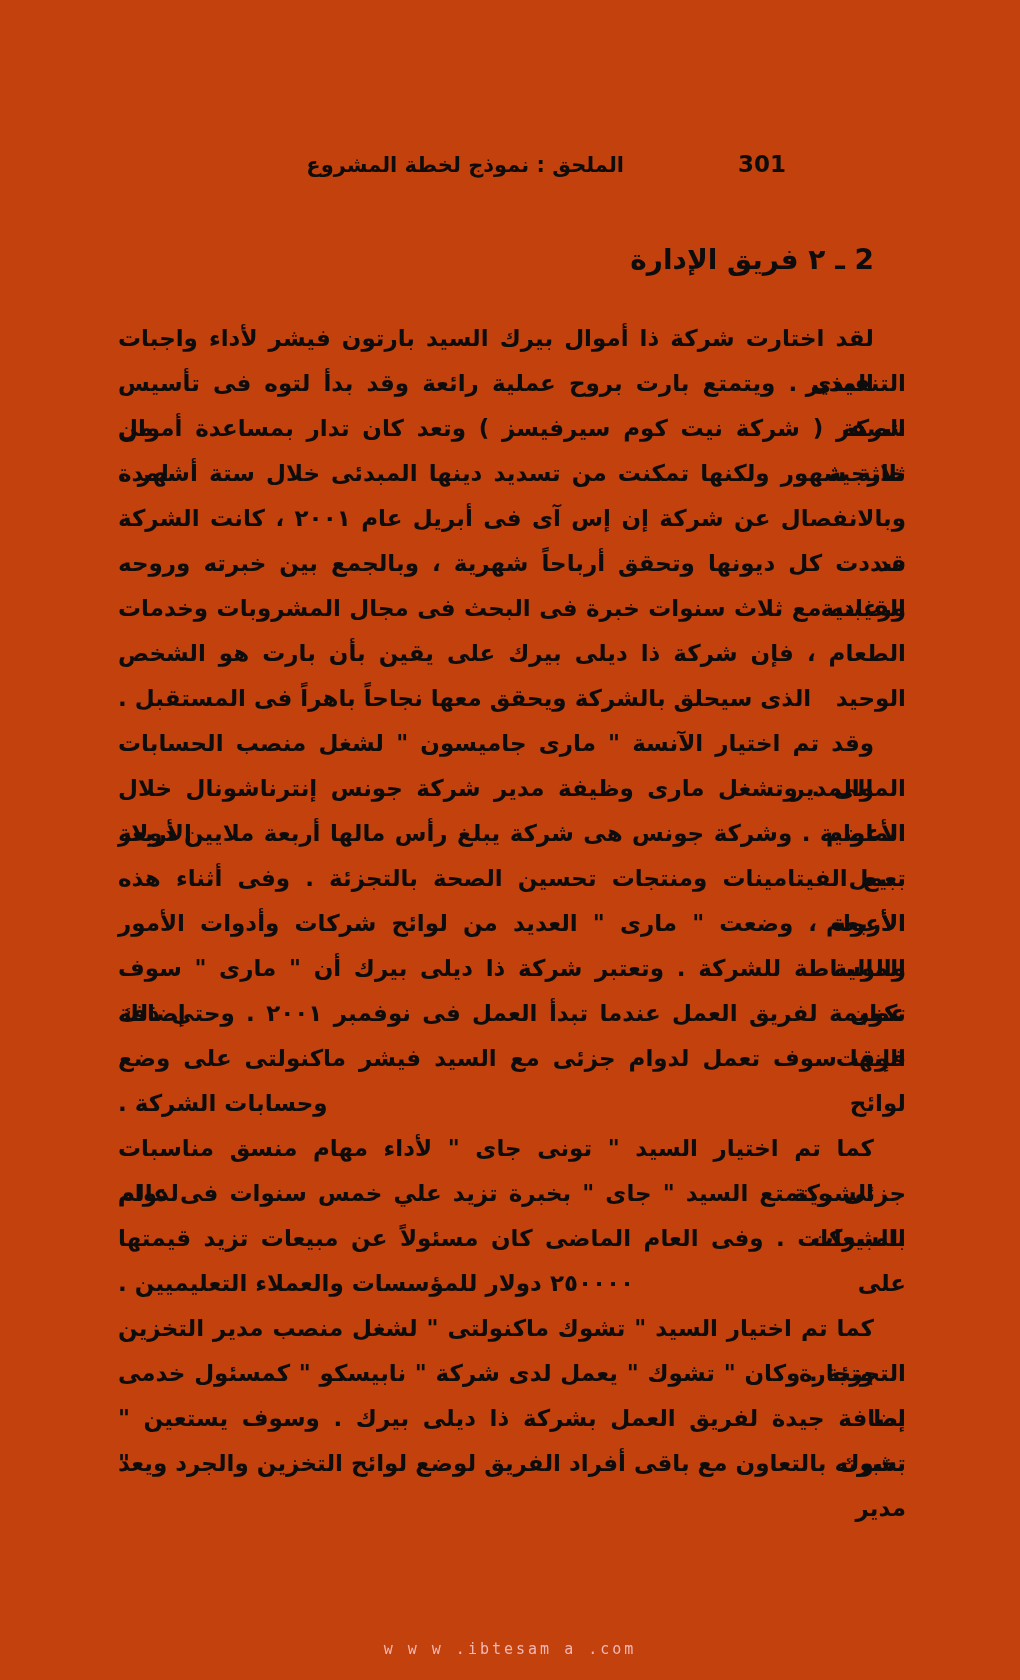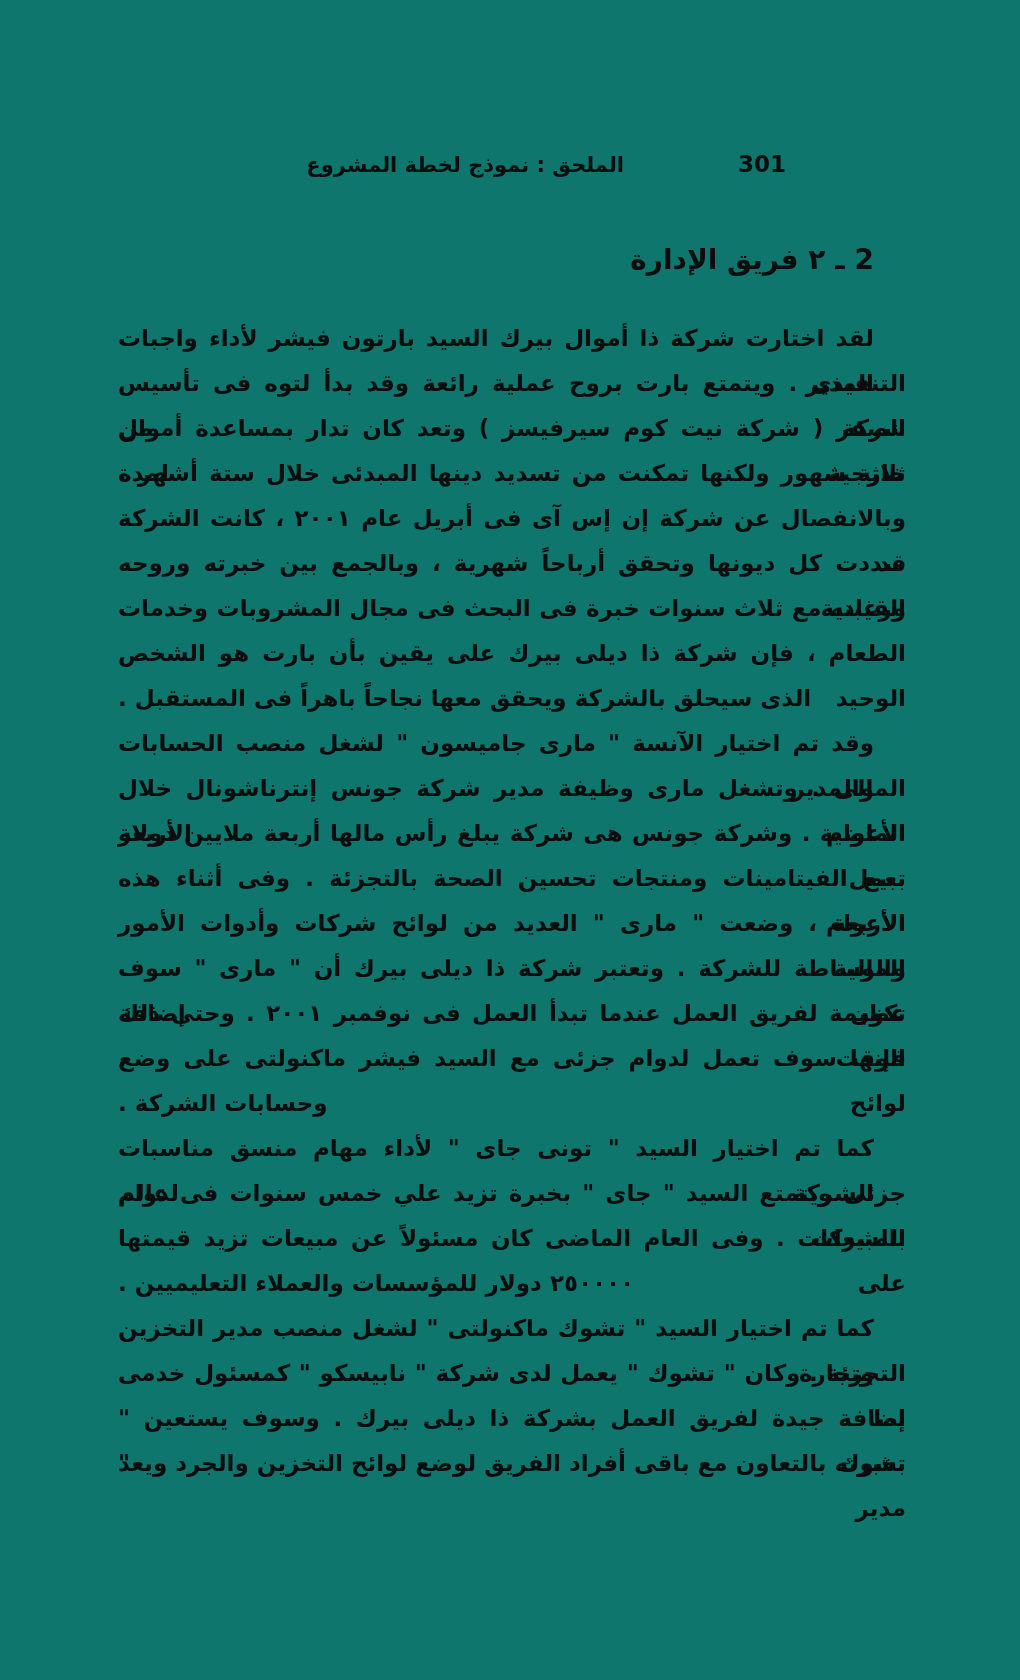--- a/index.html
+++ b/index.html
@@ -3,21 +3,21 @@
 <meta charset="utf-8">
 <style>
   html, body {
     margin: 0; padding: 0;
     background: #ffffff;
   }
   .page {
     position: relative;
     width: 1020px;
     height: 1680px;
-    background: #0f766e;
+    background: #c2410c;
     font-family: "DejaVu Sans", sans-serif;
     color: #0d0d0d;
     overflow: hidden;
   }
   .running-title {
     position: absolute;
     top: 153px;
     right: 396px;
     font-size: 21px;
     font-weight: bold;
@@ -111,14 +111,15 @@
       <div class="line indent">كما تم اختيار السيد " تونى جاى " لأداء مهام منسق مناسبات الشركة لدوام</div>
       <div class="line">جزئى ويتمتع السيد " جاى " بخبرة تزيد علي خمس سنوات فى عالم المبيعات</div>
       <div class="line">بالشركات . وفى العام الماضى كان مسئولاً عن مبيعات تزيد قيمتها على</div>
       <div class="line last">٢٥٠٠٠٠ دولار للمؤسسات والعملاء التعليميين .</div>
       <div class="line indent">كما تم اختيار السيد " تشوك ماكنولتى " لشغل منصب مدير التخزين وتجارة</div>
       <div class="line">التجزئة . وكان " تشوك " يعمل لدى شركة " نابيسكو " كمسئول خدمى لما</div>
       <div class="line">إضافة جيدة لفريق العمل بشركة ذا ديلى بيرك . وسوف يستعين " تشوك "</div>
       <div class="line">بخبرته بالتعاون مع باقى أفراد الفريق لوضع لوائح التخزين والجرد  ويعد مدير</div>
     </div>
 
+  <div class="watermark" style="color: rgb(242, 184, 184);">w w w .ibtesam a .com</div>
 
 </div>
 
 </body></html>

